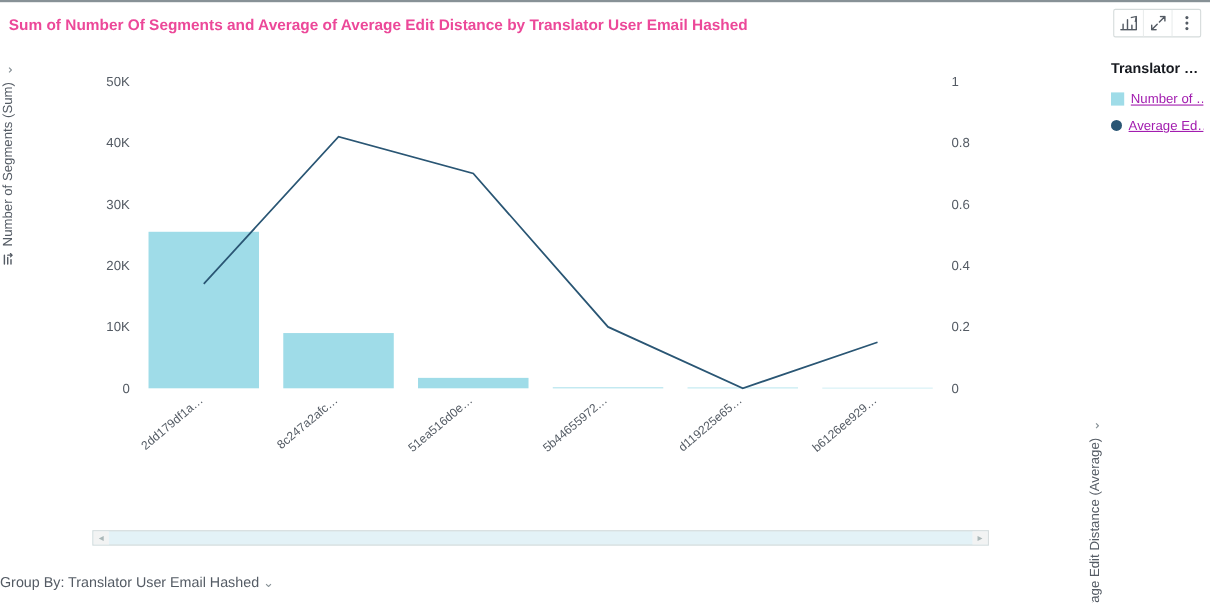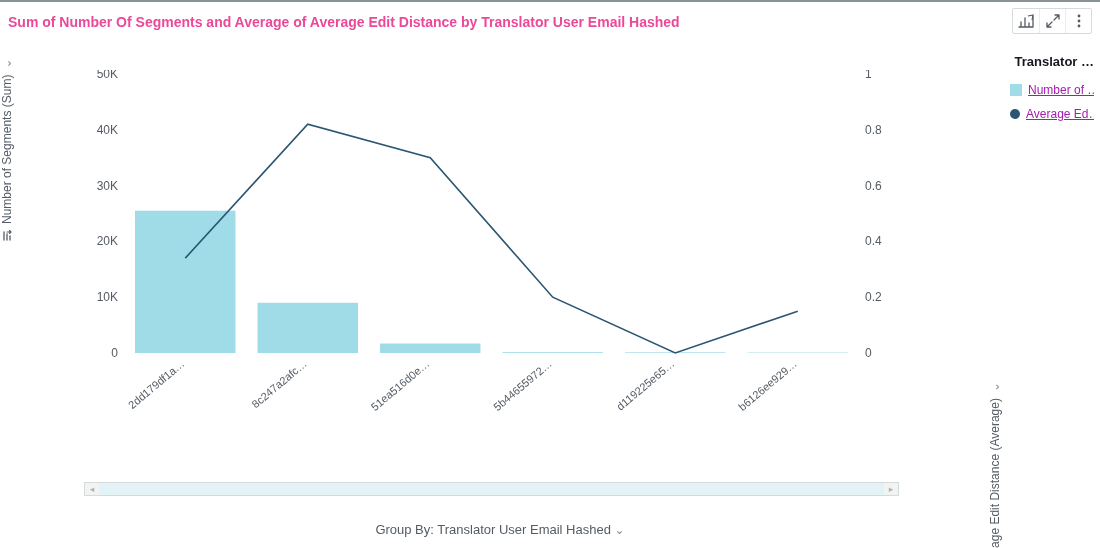--- a/index.html
+++ b/index.html
@@ -43,21 +43,20 @@
     font-size: 14px;
     font-weight: 700;
     color: #ec4899;
   }
   .legend-panel {
     position: absolute;
     right: 0;
     top: 52px;
     width: 96px;
     padding: 0 6px;
-    text-align: right;
   }
   .legend-title {
     font-size: 13px;
     font-weight: 700;
     margin-bottom: 14px;
     white-space: nowrap;
     overflow: hidden;
     text-overflow: ellipsis;
   }
   .legend-item {
@@ -129,21 +128,20 @@
     background: #e3f2f7;
     border: 1px solid #d5dbdb;
     display:flex; align-items:center; justify-content:space-between;
   }
   .x-scroll .handle { width: 14px; height: 12px; background: #f2f3f3; color:#aab7b8; font-size:9px; display:flex; align-items:center; justify-content:center; }
   .x-caption {
     position: absolute;
     top: 520px;
     left: 0;
     width: 1000px;
-    text-align: center;
     font-size: 13px;
     color: #545b64;
   }
   .sort-icon svg { display: block; }
 </style>
 </head>
 <body>
 
 <div class="toolbar">
   <div class="tbtn">

